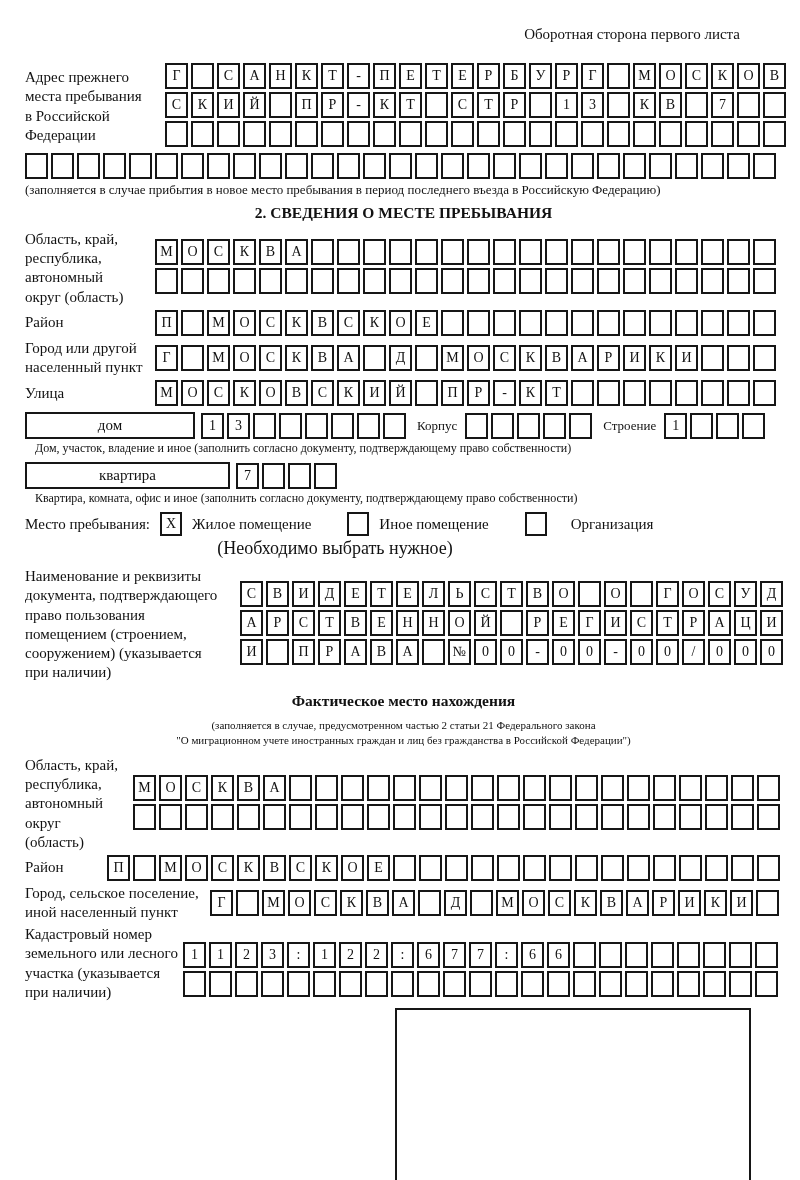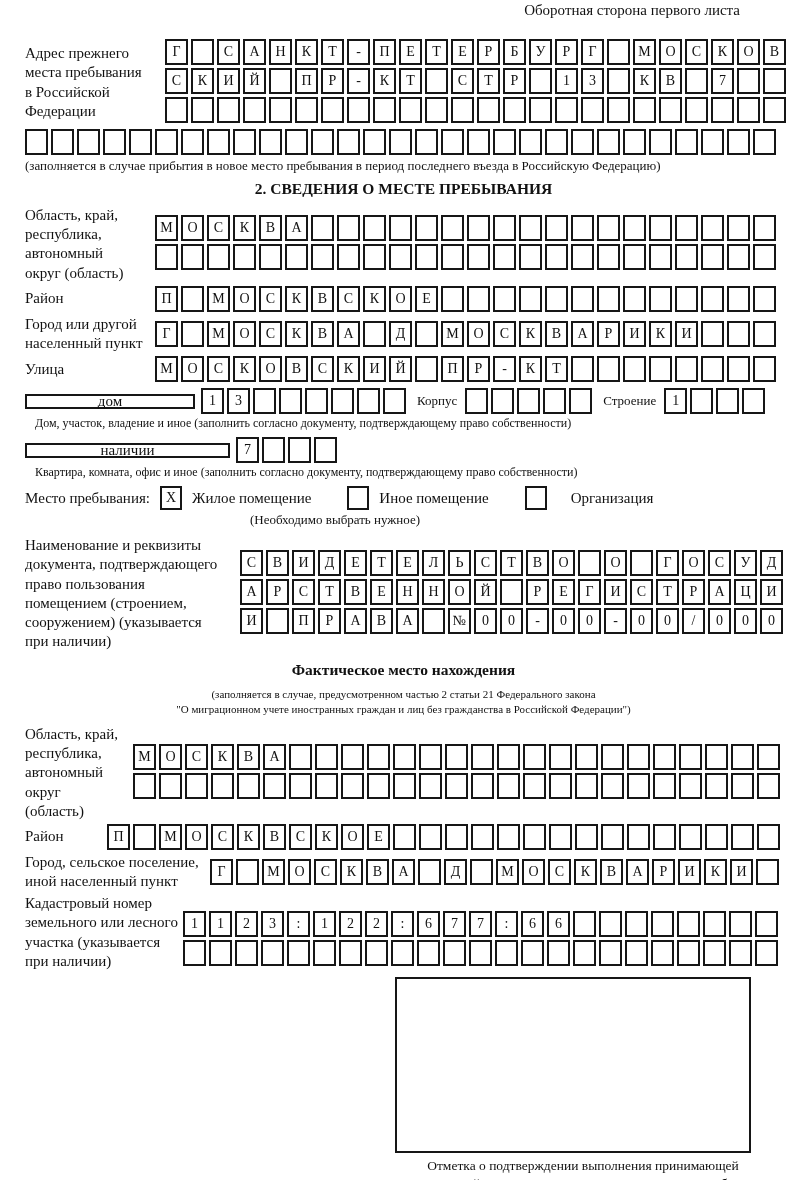--- a/index.html
+++ b/index.html
@@ -1,40 +1,40 @@
 <!DOCTYPE html>
 <html lang="ru"><head>
 <meta charset="utf-8">
 <style>
   html,body{margin:0;padding:0;background:#ffffff;}
   body{width:800px;font-family:"Liberation Serif", serif;color:#111;}
-  .page{width:800px;height:1180px;box-sizing:border-box;padding:2px 18px 0 25px;overflow:hidden;position:relative;}
+  .page{width:800px;height:1180px;box-sizing:border-box;padding:26px 18px 0 25px;overflow:hidden;position:relative;}
   .hdr{font-size:15px;text-align:right;padding-right:42px;margin-bottom:20px;}
 
   .field{display:flex;align-items:center;}
   .lbl{font-size:15px;line-height:1.28;white-space:pre-line;flex-shrink:0;}
   .rows .cellrow{margin-bottom:3px;white-space:nowrap;}
   .cellrow{white-space:nowrap;line-height:0;}
   .cell{display:inline-block;box-sizing:content-box;width:19px;height:22px;border:2px solid #161616;margin-right:3px;
         text-align:center;font-size:14px;line-height:22px;vertical-align:top;background:#fff;}
   .note{font-size:13px;text-align:left;}
   .h2{font-size:15.5px;font-weight:bold;text-align:center;margin:6px 0 8px 0;}
   .caption{font-size:12px;margin:2px 0 6px 10px;}
 
   .inline-row{display:flex;align-items:center;margin-bottom:2px;}
-  .named-box{box-sizing:border-box;border:2px solid #161616;height:15px;display:flex;align-items:center;justify-content:center;
+  .named-box{box-sizing:border-box;border:2px solid #161616;height:27px;display:flex;align-items:center;justify-content:center;
              font-size:15px;flex-shrink:0;}
   .small-label{font-size:13px;padding:0 8px;flex-shrink:0;}
 
   .stay{display:flex;align-items:center;font-size:15px;margin-bottom:2px;}
   .cb{display:inline-block;box-sizing:content-box;width:18px;height:20px;border:2px solid #161616;text-align:center;
       font-size:14px;line-height:20px;margin:0 10px;}
   .stay .opt-label{margin-right:26px;}
 
-  .center-note{font-size:13px;text-align:center;width:620px;margin-bottom:8px;}
+  .center-note{font-size:18px;text-align:center;width:620px;margin-bottom:8px;}
   .fact-note{font-size:11px;text-align:center;line-height:1.35;white-space:pre-line;margin-bottom:8px;}
 
   .stamp-box{box-sizing:border-box;border:2px solid #161616;width:356px;height:176px;margin-left:370px;margin-top:6px;}
   .stamp-caption{width:404px;margin-left:356px;margin-top:4px;font-size:13.5px;text-align:center;line-height:1.35;white-space:pre-line;}
 
   .mb3{margin-bottom:3px;} .mb6{margin-bottom:6px;} .mb10{margin-bottom:10px;}
 </style>
 </head>
 <body>
 
@@ -89,21 +89,21 @@
     <div class="named-box" style="width:170px;margin-right:6px;">дом</div>
     <div class="cellrow"><span class="cell">1</span><span class="cell">3</span><span class="cell"></span><span class="cell"></span><span class="cell"></span><span class="cell"></span><span class="cell"></span><span class="cell"></span></div>
     <div class="small-label">Корпус</div>
     <div class="cellrow"><span class="cell"></span><span class="cell"></span><span class="cell"></span><span class="cell"></span><span class="cell"></span></div>
     <div class="small-label">Строение</div>
     <div class="cellrow"><span class="cell">1</span><span class="cell"></span><span class="cell"></span><span class="cell"></span></div>
   </div>
   <div class="caption">Дом, участок, владение и иное (заполнить согласно документу, подтверждающему право собственности)</div>
 
   <div class="inline-row">
-    <div class="named-box" style="width:205px;margin-right:6px;">наличии</div>
+    <div class="named-box" style="width:205px;margin-right:6px;">квартира</div>
     <div class="cellrow"><span class="cell">7</span><span class="cell"></span><span class="cell"></span><span class="cell"></span></div>
   </div>
   <div class="caption">Квартира, комната, офис и иное (заполнить согласно документу, подтверждающему право собственности)</div>
 
   <div class="stay">
     <span>Место пребывания:</span>
     <span class="cb">X</span>
     <span class="opt-label">Жилое помещение</span>
     <span class="cb"></span>
     <span class="opt-label">Иное помещение</span>

